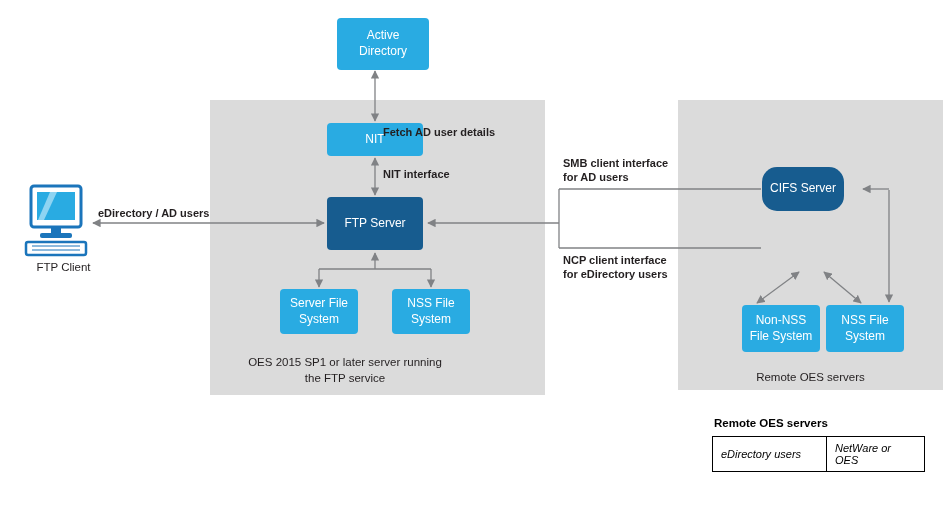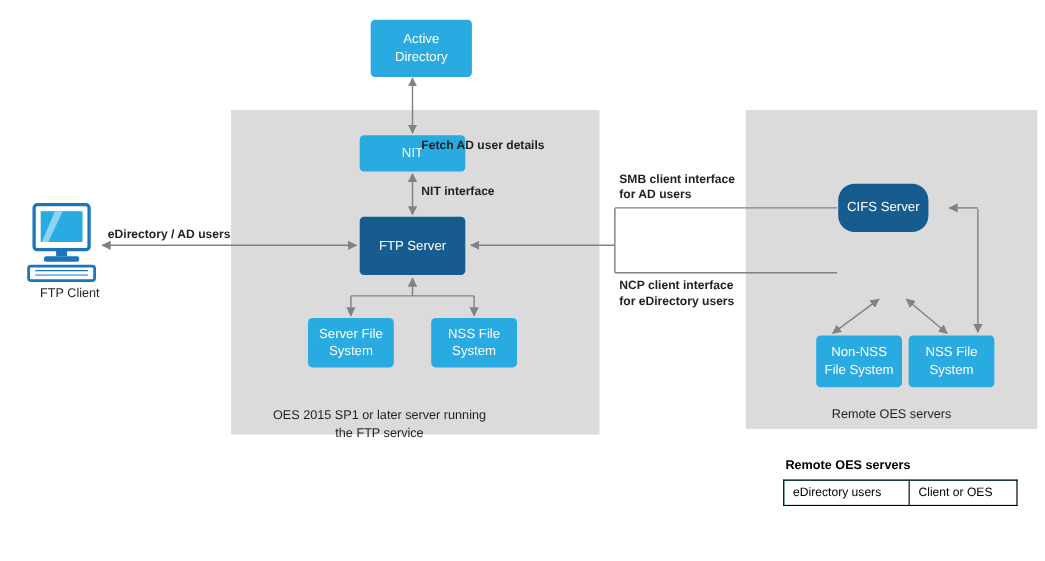--- a/index.html
+++ b/index.html
@@ -12,21 +12,21 @@
   .node.light { background:#29abe2; }
   .node.dark  { background:#175c8f; }
   .lbl { position:absolute; font-size:11px; font-weight:bold; color:#231f20;
          line-height:1.3; white-space:pre-line; }
   .caption { position:absolute; font-size:11.5px; color:#231f20; text-align:center;
              line-height:1.35; white-space:pre-line; }
   svg.overlay { position:absolute; left:0; top:0; pointer-events:none; }
   .client-icon { position:absolute; left:24px; top:184px; }
   .table-wrap { position:absolute; left:712px; top:417px; }
   .tbl-title { font-size:11.5px; font-weight:bold; color:#000; margin:0 0 7px 2px; }
-  table.oes { border-collapse:collapse; background:#14b8a6; }
+  table.oes { border-collapse:collapse; background:#be185d;font-style:italic; }
   table.oes td { border:1px solid #000; font-size:11px; color:#000;
                  padding:5px 8px; background:#fff; }
   table.oes td.c1 { width:114px; }
   table.oes td.c2 { width:98px; }
 </style>
 </head>
 <body>
 
 <div class="canvas">
 
@@ -99,30 +99,30 @@
       <polygon points="14,36 26,8 33,8 20,36" fill="#8ed4f2"></polygon>
       <rect x="27" y="43" width="10" height="6" fill="#1b75bb"></rect>
       <rect x="16" y="49" width="32" height="5" rx="2" fill="#1b75bb"></rect>
       <rect x="2" y="58" width="60" height="13" rx="2" fill="#ffffff" stroke="#1b75bb" stroke-width="2.5"></rect>
       <line x1="8" y1="62" x2="56" y2="62" stroke="#1b75bb" stroke-width="1"></line>
       <line x1="8" y1="66" x2="56" y2="66" stroke="#1b75bb" stroke-width="1"></line>
     </svg>
   </div>
   <div class="caption" style="left:12px; top:260px; width:90px; text-align:center; padding-left:13px;">FTP Client</div>
 
-  <div class="caption" style="left:210px; top:355px; width:270px;margin-top:16px;">OES 2015 SP1 or later server running
+  <div class="caption" style="left:210px; top:355px; width:270px;">OES 2015 SP1 or later server running
 the FTP service</div>
 
   <div class="caption" style="left:678px; top:370px; width:265px;">Remote OES servers</div>
 
   <div class="table-wrap">
     <div class="tbl-title">Remote OES servers</div>
     <table class="oes">
       <tbody>
           <tr>
         <td class="c1">eDirectory users</td>
-        <td class="c2">Client or OES</td>
+        <td class="c2">NetWare or OES</td>
       </tr>
     </tbody>
       </table>
   </div>
 
 </div>
 
 </body></html>

